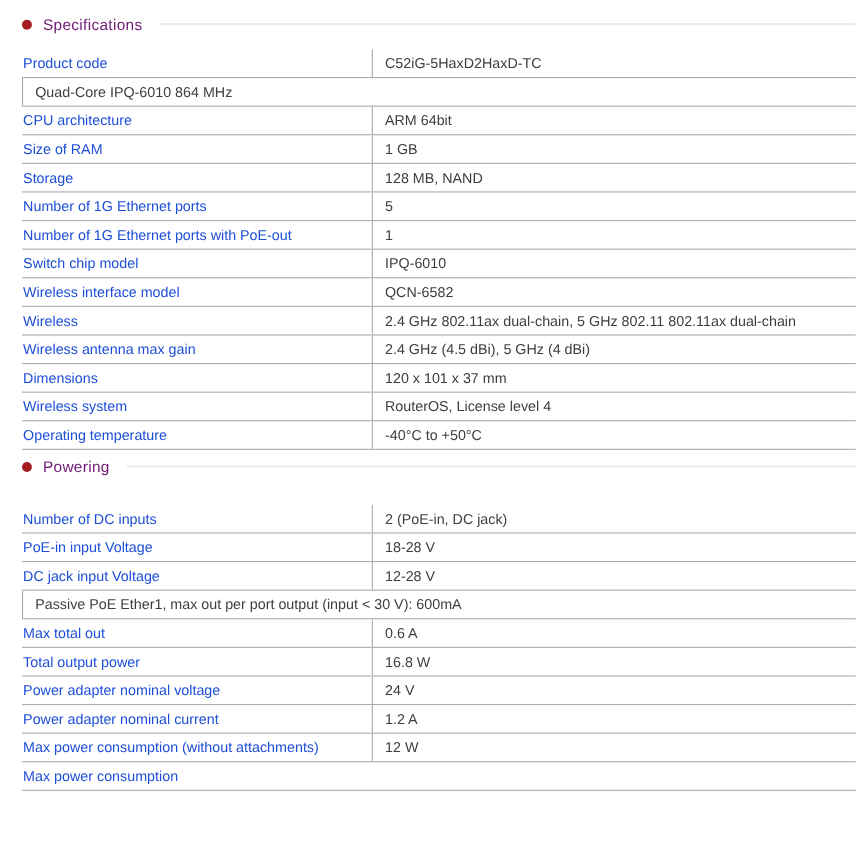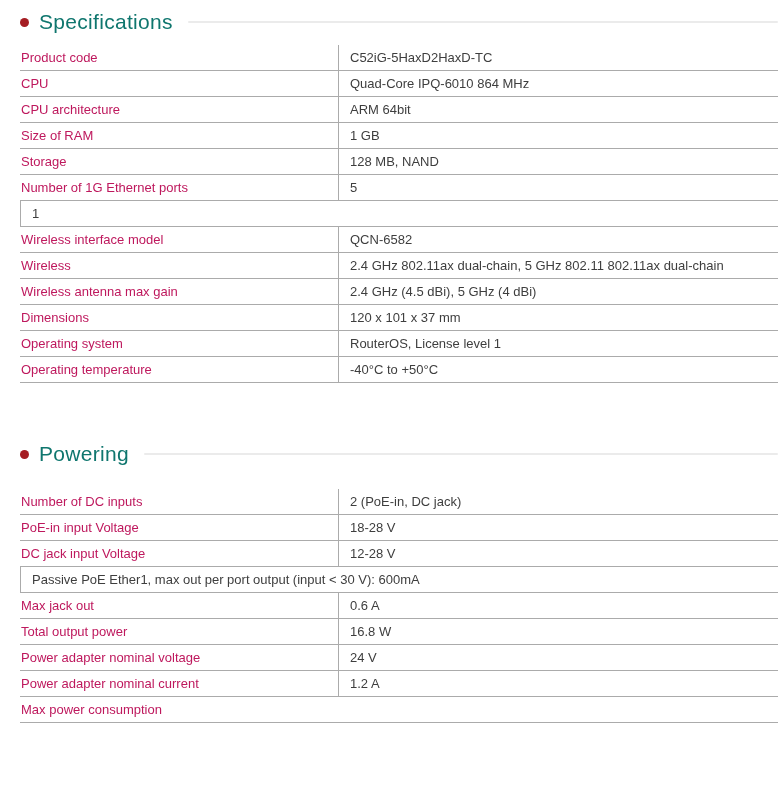--- a/index.html
+++ b/index.html
@@ -14,35 +14,35 @@
     color: #3e3e3e;
     overflow: hidden;
   }
   .section { }
   .section-header {
     display: flex;
     align-items: center;
     height: 30px;
   }
   .section-header.first { margin-top: 7px; }
-  .section-header.second { margin-top: 56px; }
+  .section-header.second { }
   .bullet {
     width: 9px;
     height: 9px;
     border-radius: 50%;
     background: #a51d23;
     margin-left: 20px;
     margin-right: 10px;
     flex-shrink: 0;
   }
   .section-title {
     font-family: "Liberation Sans", sans-serif;
-    font-size: 21px;
+    font-size: 14px;
     letter-spacing: 0.3px;
-    color: #0f766e;
+    color: #701a75;
     white-space: nowrap;
   }
   .header-line {
     flex: 1;
     height: 2px;
     background: #ebebeb;
     margin-left: 15px;
     border-radius: 1px;
   }
   .spec-table {
@@ -59,21 +59,21 @@
   }
   .cell-label {
     width: 318px;
     flex-shrink: 0;
     display: flex;
     align-items: center;
     padding-left: 1px;
     padding-right: 8px;
     box-sizing: border-box;
     font-size: 13px;
-    color: #be185d;
+    color: #1d4ed8;
     white-space: nowrap;
   }
   .cell-value {
     flex: 1;
     display: flex;
     align-items: center;
     border-left: 1px solid #ababab;
     padding-left: 11px;
     box-sizing: border-box;
     font-size: 13px;
@@ -90,61 +90,65 @@
     <span class="section-title">Specifications</span>
     <span class="header-line"></span>
   </div>
 
   <div class="spec-table first">
     <div class="row">
       <div class="cell-label">Product code</div>
       <div class="cell-value">C52iG-5HaxD2HaxD-TC</div>
     </div>
     <div class="row">
-      <div class="cell-label">CPU</div>
       <div class="cell-value">Quad-Core IPQ-6010 864 MHz</div>
     </div>
     <div class="row">
       <div class="cell-label">CPU architecture</div>
       <div class="cell-value">ARM 64bit</div>
     </div>
     <div class="row">
       <div class="cell-label">Size of RAM</div>
       <div class="cell-value">1 GB</div>
     </div>
     <div class="row">
       <div class="cell-label">Storage</div>
       <div class="cell-value">128 MB, NAND</div>
     </div>
     <div class="row">
       <div class="cell-label">Number of 1G Ethernet ports</div>
       <div class="cell-value">5</div>
     </div>
     <div class="row">
+      <div class="cell-label">Number of 1G Ethernet ports with PoE-out</div>
       <div class="cell-value">1</div>
+    </div>
+    <div class="row">
+      <div class="cell-label">Switch chip model</div>
+      <div class="cell-value">IPQ-6010</div>
     </div>
     <div class="row">
       <div class="cell-label">Wireless interface model</div>
       <div class="cell-value">QCN-6582</div>
     </div>
     <div class="row">
       <div class="cell-label">Wireless</div>
       <div class="cell-value">2.4 GHz 802.11ax dual-chain, 5 GHz 802.11 802.11ax dual-chain</div>
     </div>
     <div class="row">
       <div class="cell-label">Wireless antenna max gain</div>
       <div class="cell-value">2.4 GHz (4.5 dBi), 5 GHz (4 dBi)</div>
     </div>
     <div class="row">
       <div class="cell-label">Dimensions</div>
       <div class="cell-value">120 x 101 x 37 mm</div>
     </div>
     <div class="row">
-      <div class="cell-label">Operating system</div>
-      <div class="cell-value">RouterOS, License level 1</div>
+      <div class="cell-label">Wireless system</div>
+      <div class="cell-value">RouterOS, License level 4</div>
     </div>
     <div class="row">
       <div class="cell-label">Operating temperature</div>
       <div class="cell-value">-40°C to +50°C</div>
     </div>
   </div>
 </div>
 
 <div class="section">
   <div class="section-header second">
@@ -163,32 +167,36 @@
       <div class="cell-value">18-28 V</div>
     </div>
     <div class="row">
       <div class="cell-label">DC jack input Voltage</div>
       <div class="cell-value">12-28 V</div>
     </div>
     <div class="row">
       <div class="cell-value">Passive PoE Ether1, max out per port output (input &lt; 30 V): 600mA</div>
     </div>
     <div class="row">
-      <div class="cell-label">Max jack out</div>
+      <div class="cell-label">Max total out</div>
       <div class="cell-value">0.6 A</div>
     </div>
     <div class="row">
       <div class="cell-label">Total output power</div>
       <div class="cell-value">16.8 W</div>
     </div>
     <div class="row">
       <div class="cell-label">Power adapter nominal voltage</div>
       <div class="cell-value">24 V</div>
     </div>
     <div class="row">
       <div class="cell-label">Power adapter nominal current</div>
       <div class="cell-value">1.2 A</div>
     </div>
     <div class="row">
+      <div class="cell-label">Max power consumption (without attachments)</div>
+      <div class="cell-value">12 W</div>
+    </div>
+    <div class="row">
       <div class="cell-label">Max power consumption</div>
     </div>
   </div>
 </div>
 
 </body></html>

